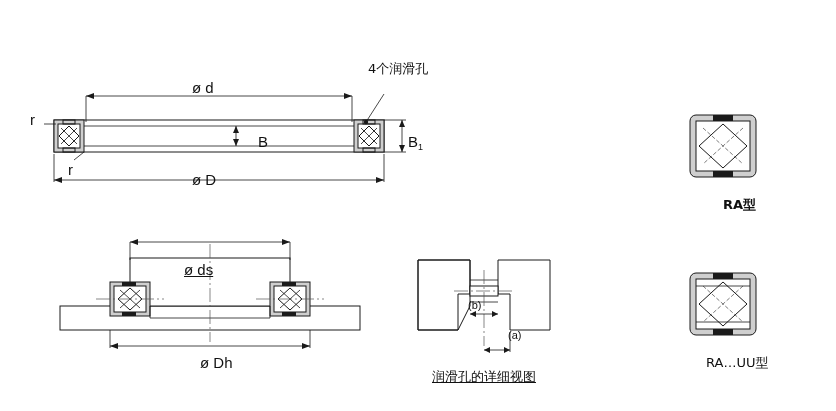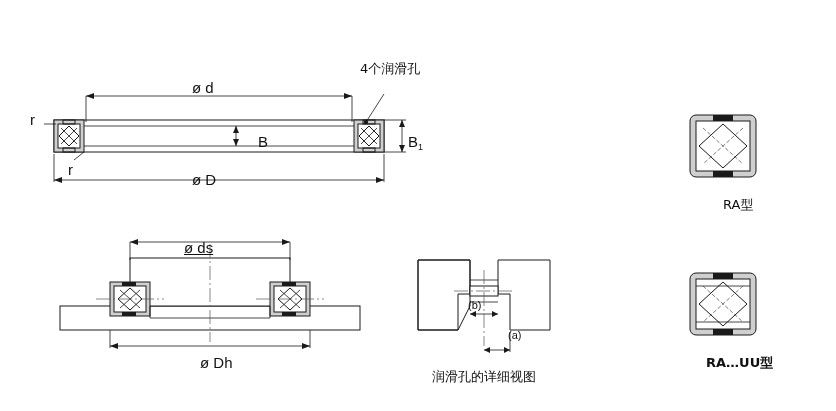--- a/index.html
+++ b/index.html
@@ -107,21 +107,21 @@
     <g>
       <line x1="352" y1="62" x2="370" y2="34" class="dim"></line>
       <circle cx="352" cy="62" r="2.2" fill="#1a1a1a"></circle>
     </g>
 
     <line x1="30" y1="64" x2="42" y2="64" class="dim"></line>
 
     <line x1="60" y1="100" x2="70" y2="92" class="dim"></line>
   </svg>
 
-  <span class="lbl cn" style="left:360px; top:62px;">4个润滑孔</span>
+  <span class="lbl cn" style="left:368px; top:62px;">4个润滑孔</span>
   <span class="lbl" style="left:192px; top:80px;">ø d</span>
   <span class="lbl" style="left:192px; top:172px;">ø D</span>
   <span class="lbl" style="left:258px; top:134px;">B</span>
   <span class="lbl" style="left:408px; top:134px;">B</span>
   <span class="lbl sub" style="left:418px; top:143px;">1</span>
   <span class="lbl" style="left:30px; top:112px;">r</span>
   <span class="lbl" style="left:68px; top:162px;">r</span>
 
   <svg width="340" height="170" style="position:absolute; left:50px; top:230px;">
 
@@ -167,21 +167,21 @@
 
     <g>
       <line x1="60" y1="116" x2="260" y2="116" class="dim"></line>
       <polygon points="60,116 68,113 68,119" fill="#1a1a1a"></polygon>
       <polygon points="260,116 252,113 252,119" fill="#1a1a1a"></polygon>
       <line x1="60" y1="100" x2="60" y2="118" class="dim"></line>
       <line x1="260" y1="100" x2="260" y2="118" class="dim"></line>
     </g>
   </svg>
 
-  <span class="lbl" style="left:184px; top:240px;text-decoration:underline;">ø ds</span>
+  <span class="lbl" style="left:184px; top:262px;text-decoration:underline;">ø ds</span>
   <span class="lbl" style="left:200px; top:355px;">ø Dh</span>
 
   <svg width="180" height="120" style="position:absolute; left:410px; top:250px;">
 
     <path d="M8,10 L60,10 L60,44 L60,56 L48,80 L8,80 Z" class="ln" fill="#e6e6e6"></path>
     <path d="M8,10 L60,10 L60,44 L48,44 L48,80 L8,80 Z" class="ln" fill="none"></path>
 
     <path d="M140,10 L88,10 L88,44 L100,44 L100,80 L140,80 Z" class="ln" fill="#e6e6e6"></path>
 
     <rect x="60" y="36" width="28" height="10" class="ln white"></rect>
@@ -201,39 +201,39 @@
     <g>
       <line x1="74" y1="100" x2="100" y2="100" class="dim"></line>
       <polygon points="74,100 80,97 80,103" fill="#1a1a1a"></polygon>
       <polygon points="100,100 94,97 94,103" fill="#1a1a1a"></polygon>
       <line x1="100" y1="82" x2="100" y2="102" class="dim"></line>
     </g>
   </svg>
 
   <span class="lbl small" style="left:468px; top:300px;">(b)</span>
   <span class="lbl small" style="left:508px; top:330px;">(a)</span>
-  <span class="lbl cn" style="left:432px; top:370px;">润滑孔的详细视图</span>
+  <span class="lbl cn" style="left:432px; top:370px;text-decoration:underline;">润滑孔的详细视图</span>
 
   <svg width="90" height="90" style="position:absolute; left:685px; top:110px;">
     <rect x="5" y="5" width="66" height="62" rx="6" class="ln grayfill"></rect>
     <rect x="11" y="11" width="54" height="50" class="ln white"></rect>
     <polygon points="38,14 62,36 38,58 14,36" class="ln white"></polygon>
     <line x1="18" y1="18" x2="58" y2="54" class="dashline"></line>
     <line x1="58" y1="18" x2="18" y2="54" class="dashline"></line>
     <rect x="28" y="5" width="20" height="6" fill="#1a1a1a"></rect>
     <rect x="28" y="61" width="20" height="6" fill="#1a1a1a"></rect>
   </svg>
-  <span class="lbl cn" style="left:723px; top:198px;">RA型</span>
+  <span class="lbl cn" style="left:723px; top:198px;font-weight:bold;">RA型</span>
 
   <svg width="90" height="90" style="position:absolute; left:685px; top:268px;">
     <rect x="5" y="5" width="66" height="62" rx="6" class="ln grayfill"></rect>
     <rect x="11" y="11" width="54" height="50" class="ln white"></rect>
     <polygon points="38,14 62,36 38,58 14,36" class="ln white"></polygon>
     <line x1="18" y1="18" x2="58" y2="54" class="dashline"></line>
     <line x1="58" y1="18" x2="18" y2="54" class="dashline"></line>
     <rect x="28" y="5" width="20" height="6" fill="#1a1a1a"></rect>
     <rect x="28" y="61" width="20" height="6" fill="#1a1a1a"></rect>
     <line x1="11" y1="18" x2="65" y2="18" class="ln-thin"></line>
     <line x1="11" y1="54" x2="65" y2="54" class="ln-thin"></line>
   </svg>
-  <span class="lbl cn" style="left:706px; top:356px;font-weight:bold;">RA…UU型</span>
+  <span class="lbl cn" style="left:706px; top:356px;">RA…UU型</span>
 
 </div>
 
 </body></html>

